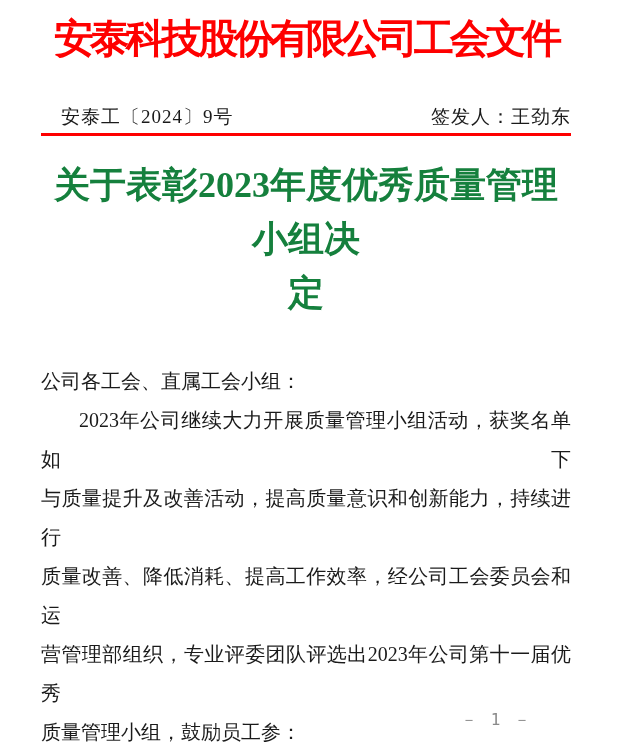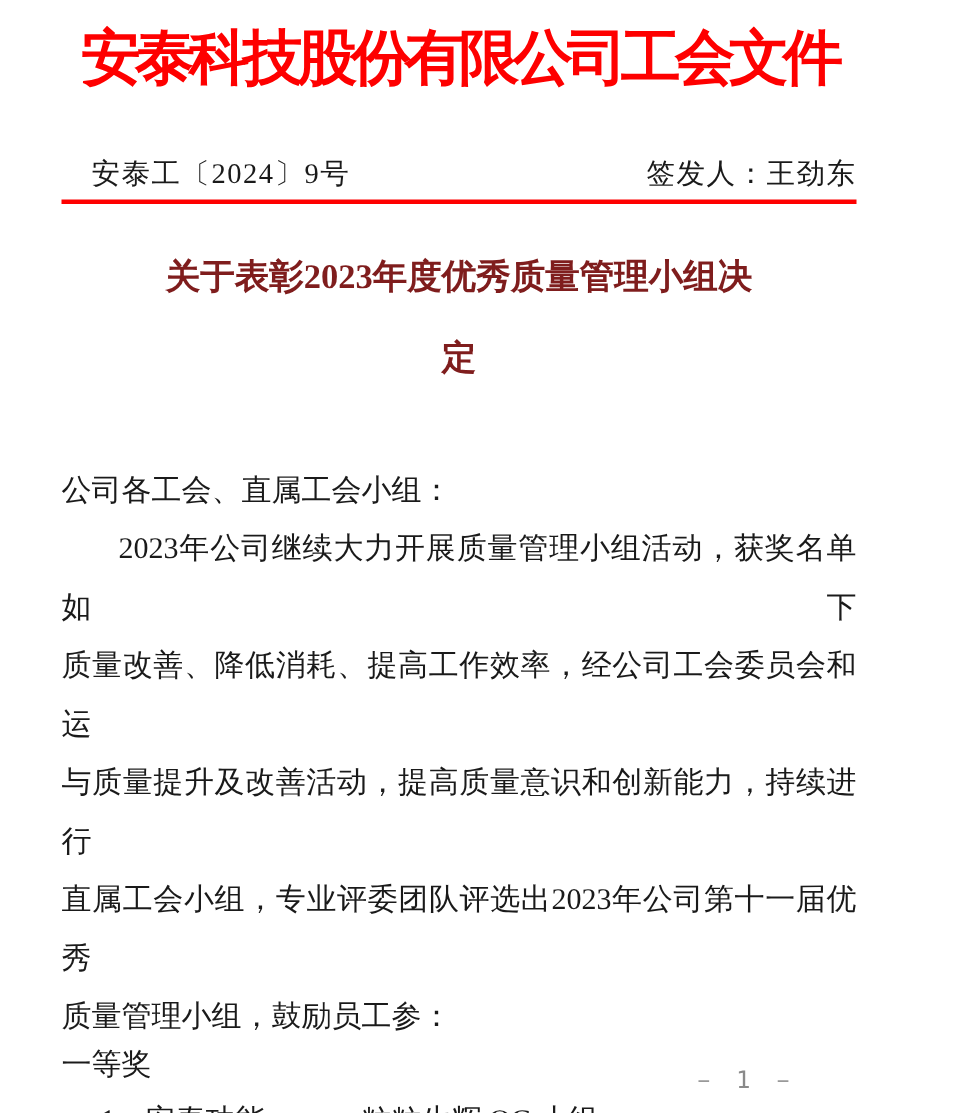--- a/index.html
+++ b/index.html
@@ -41,24 +41,24 @@
   .red-rule {
     margin-top: 5px;
     height: 3px;
     width: 100%;
   }
 
   
   .doc-title {
     margin-top: 22px;
     text-align: center;
-    font-size: 23px;
+    font-size: 36px;
     line-height: 54px;
     font-weight: bold;
-    color: #7f1d1d;
+    color: #15803d;
   }
 
   
   .body-block {
     margin-top: 42px;
     font-size: 20px;
     line-height: 39px;
   }
   .salutation { text-align: left; margin-top: 28px; }
   .para-line { text-align: justify; }
@@ -101,23 +101,23 @@
 
     <div class="doc-title">
         <div>关于表彰2023年度优秀质量管理小组决</div>
         <div>定</div>
       </div>
 
     <div class="body-block">
       <div class="salutation">公司各工会、直属工会小组：</div>
       <div id="paragraph-box">
           <div class="para-line indent fill">2023年公司继续大力开展质量管理小组活动，获奖名单如下</div>
+          <div class="para-line fill">与质量提升及改善活动，提高质量意识和创新能力，持续进行</div>
           <div class="para-line fill">质量改善、降低消耗、提高工作效率，经公司工会委员会和运</div>
-          <div class="para-line fill">与质量提升及改善活动，提高质量意识和创新能力，持续进行</div>
-          <div class="para-line fill">直属工会小组，专业评委团队评选出2023年公司第十一届优秀</div>
+          <div class="para-line fill">营管理部组织，专业评委团队评选出2023年公司第十一届优秀</div>
           <div class="para-line">质量管理小组，鼓励员工参：</div>
         </div>
       <div class="awards" id="awards-box">
           <div class="award-heading">一等奖</div>
           <div class="award-row">
             <span class="award-id">1、安泰功能</span>
             <span class="award-group">粒粒生辉 QC 小组</span>
           </div>
         </div>
     </div>

